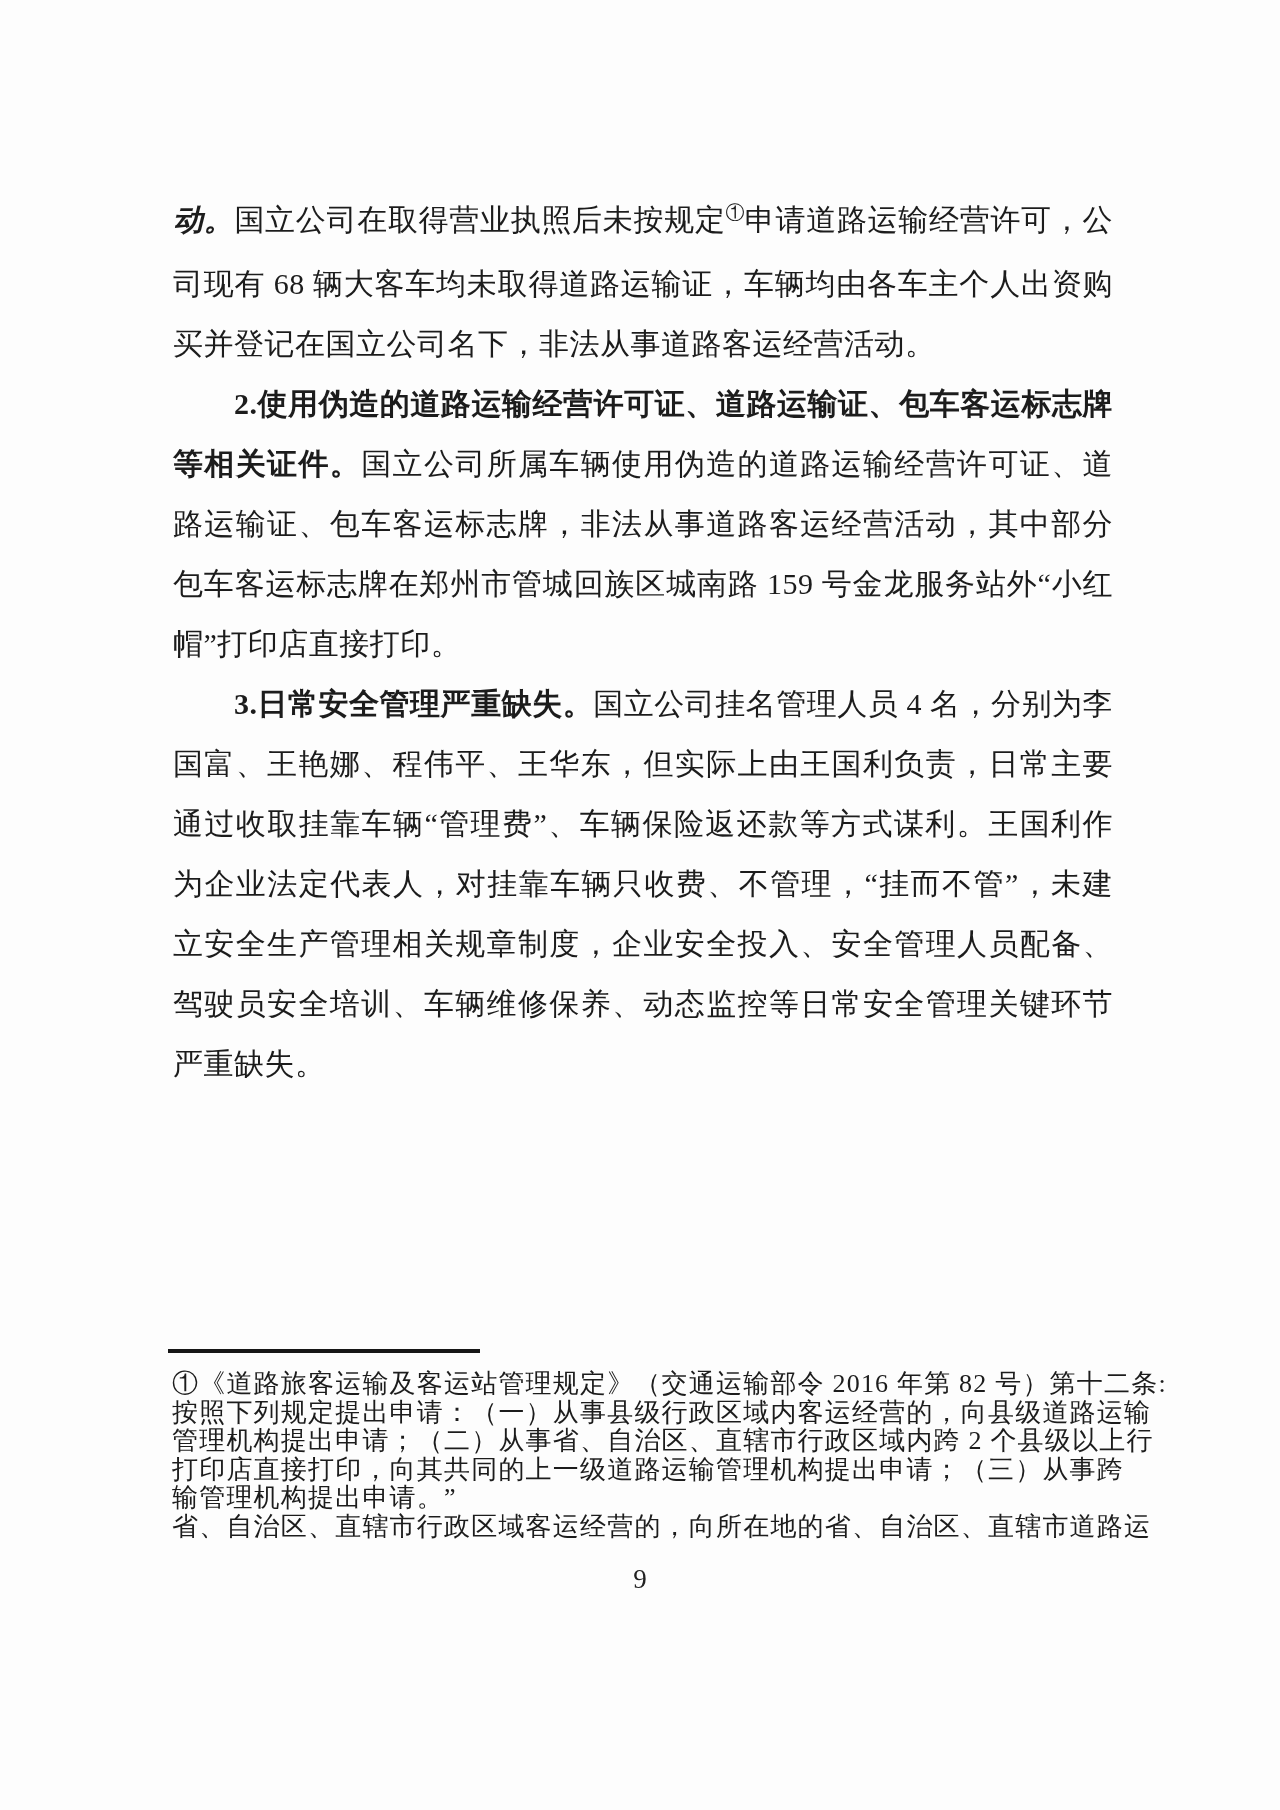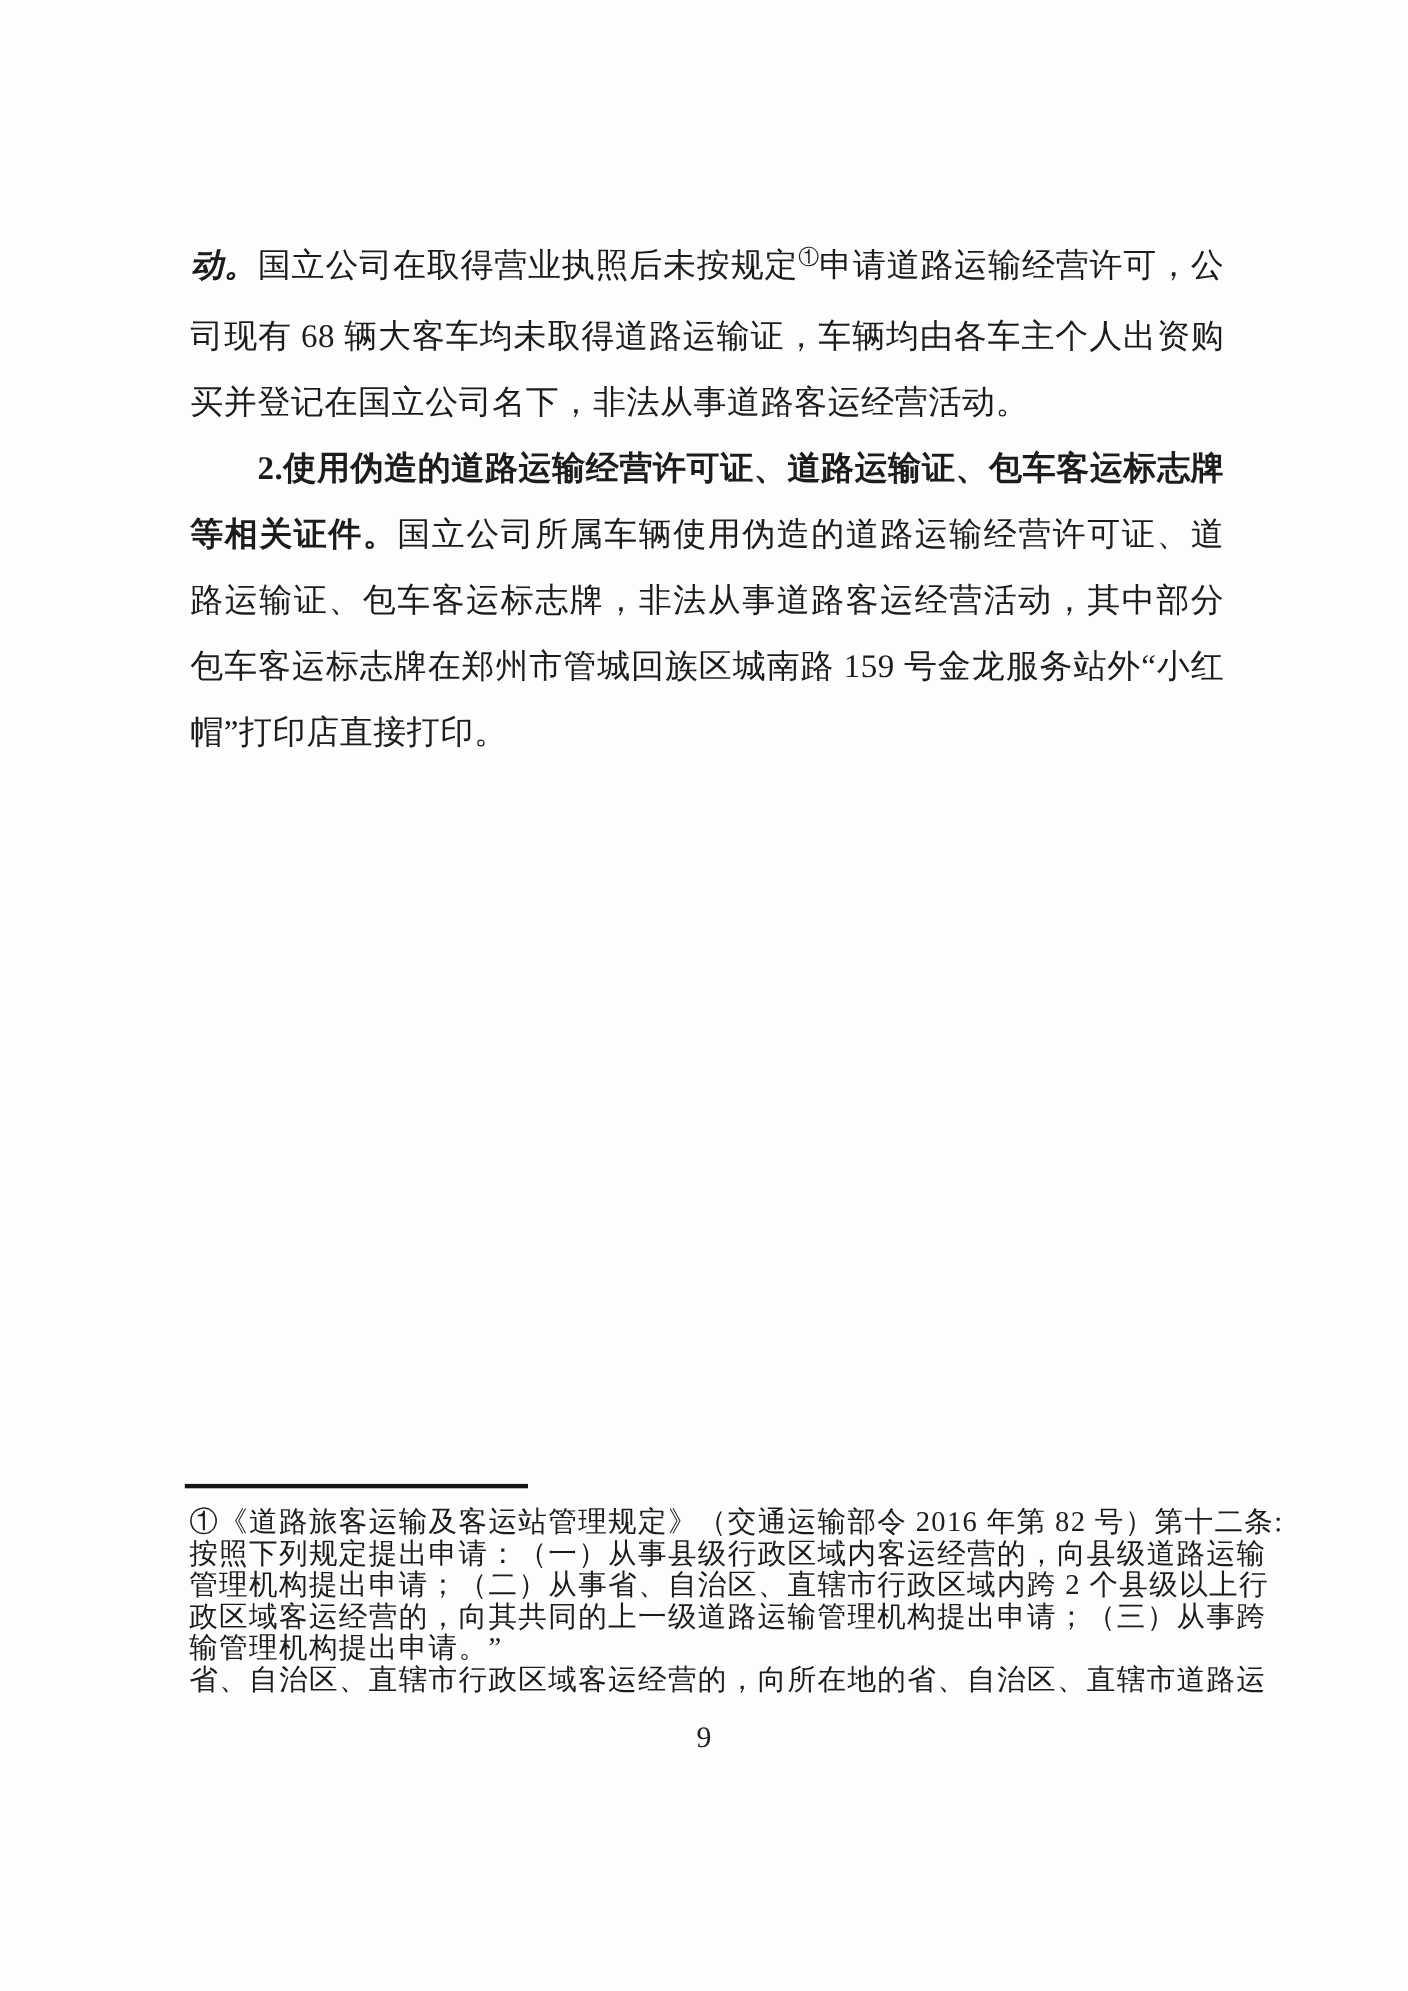--- a/index.html
+++ b/index.html
@@ -13,21 +13,21 @@
     height: 1810px;
     background: #fdfdfd;
     overflow: hidden;
     font-family: "Liberation Serif", "DejaVu Serif", serif;
     color: #1c1c1c;
   }
   
   .body-text {
     position: absolute;
     left: 173px;
-    top: 212px;
+    top: 190px;
     width: 940px;
     font-size: 30px;
     line-height: 60px;
     text-align: justify;
     letter-spacing: 0.5px;
   }
   .body-text p {
     margin: 0;
     padding: 0;
   }
@@ -89,28 +89,29 @@
   }
 </style>
 </head>
 <body>
 
 <div class="page">
 
   <div class="body-text" id="body-container">
       <p><span class="seg-lead-bold">动。</span><span>国立公司在取得营业执照后未按规定</span><span class="seg-sup">①</span><span>申请道路运输经营许可，公司现有 68 辆大客车均未取得道路运输证，车辆均由各车主个人出资购买并登记在国立公司名下，非法从事道路客运经营活动。</span></p>
       <p class="indent"><span class="seg-bold">2.使用伪造的道路运输经营许可证、道路运输证、包车客运标志牌等相关证件。</span><span>国立公司所属车辆使用伪造的道路运输经营许可证、道路运输证、包车客运标志牌，非法从事道路客运经营活动，其中部分包车客运标志牌在郑州市管城回族区城南路 159 号金龙服务站外“小红帽”打印店直接打印。</span></p>
+      <p class="indent"><span class="seg-bold">3.日常安全管理严重缺失。</span><span>国立公司挂名管理人员 4 名，分别为李国富、王艳娜、程伟平、王华东，但实际上由王国利负责，日常主要通过收取挂靠车辆“管理费”、车辆保险返还款等方式谋利。王国利作为企业法定代表人，对挂靠车辆只收费、不管理，“挂而不管”，未建立安全生产管理相关规章制度，企业安全投入、安全管理人员配备、驾驶员安全培训、车辆维修保养、动态监控等日常安全管理关键环节严重缺失。</span></p>
     </div>
 
   <div class="footnote-rule"></div>
 
   <div class="footnote" id="footnote-container">
       <div class="fn-line">①《道路旅客运输及客运站管理规定》（交通运输部令 2016 年第 82 号）第十二条:</div>
       <div class="fn-line">按照下列规定提出申请：（一）从事县级行政区域内客运经营的，向县级道路运输</div>
       <div class="fn-line">管理机构提出申请；（二）从事省、自治区、直辖市行政区域内跨 2 个县级以上行</div>
-      <div class="fn-line">政区域客运经营的，向其共同的上一级道路运输管理机构提出申请；（三）从事跨</div>
+      <div class="fn-line">打印店直接打印，向其共同的上一级道路运输管理机构提出申请；（三）从事跨</div>
       <div class="fn-line">输管理机构提出申请。”</div>
       <div class="fn-line">省、自治区、直辖市行政区域客运经营的，向所在地的省、自治区、直辖市道路运</div>
     </div>
 
   <div class="page-number">9</div>
 
 </div>
 
 </body></html>

